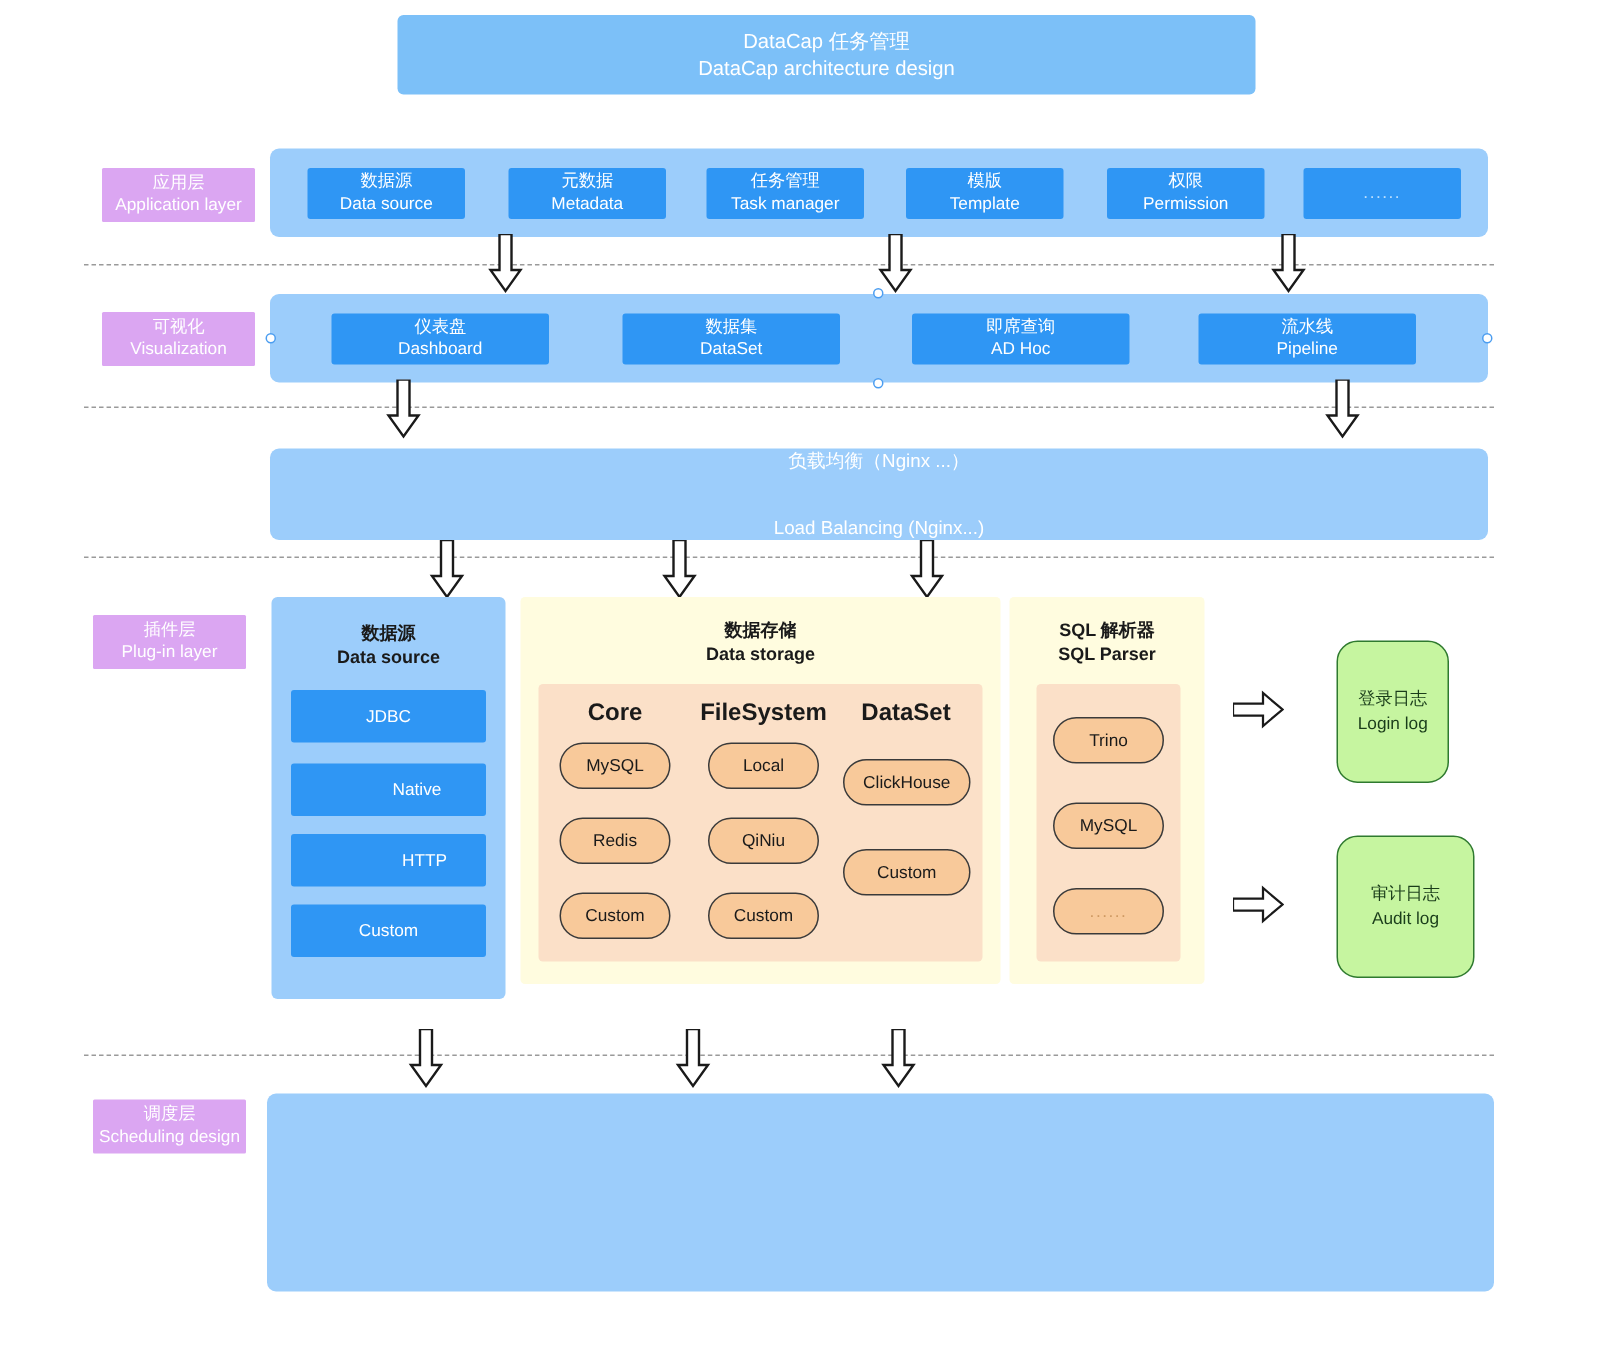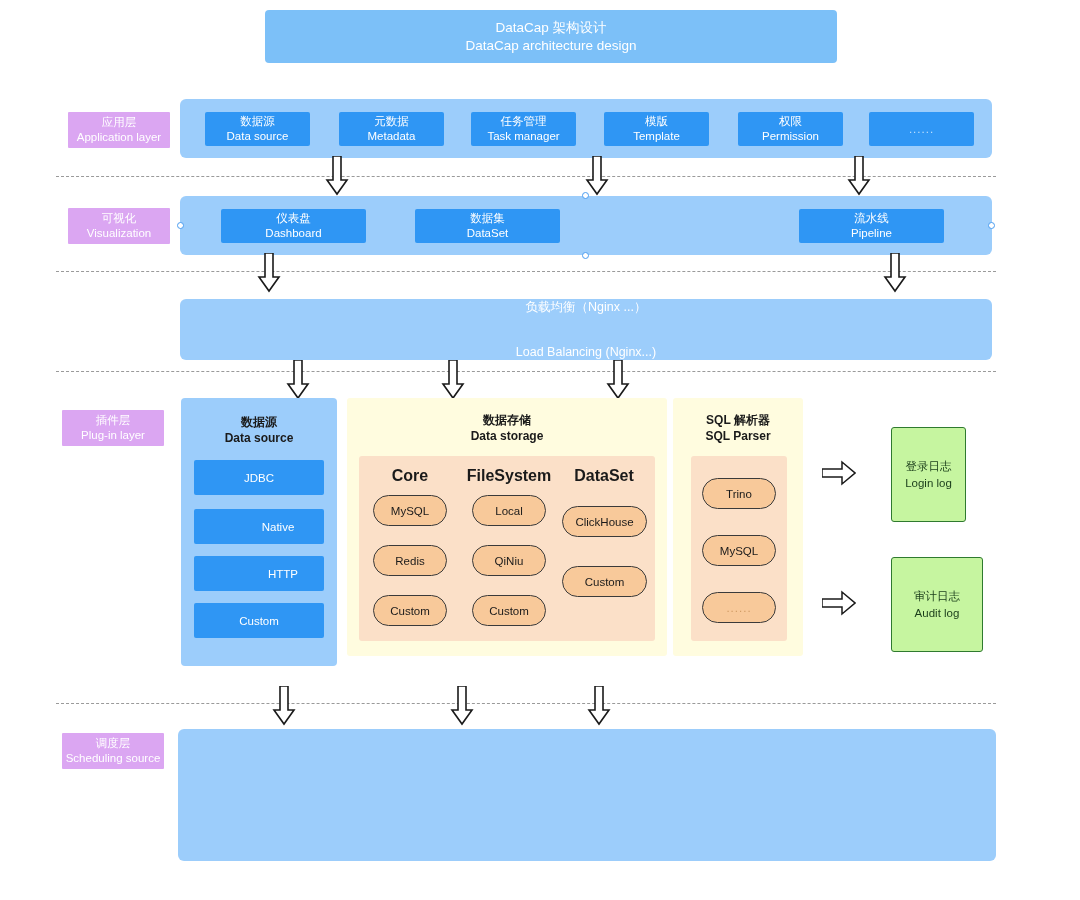--- a/index.html
+++ b/index.html
@@ -137,21 +137,21 @@
     display: flex; align-items: center; justify-content: center;
     font-size: 11.5px;
     color: #1a1a1a;
   }
   .pill.dots { color: #cf9a63; letter-spacing: 1px; }
 
   
   .green-box {
     background: #c6f5a0;
     border: 1.4px solid #2f7a2f;
-    border-radius: 3px;
+    border-radius: 14px;
     display: flex; flex-direction: column;
     align-items: center; justify-content: center;
     color: #1a3d1a;
     font-size: 11.5px;
     line-height: 1.4;
   }
 
   
   .plan-box {
     background: #f0f0f0;
@@ -169,21 +169,21 @@
     background: #ffffff;
     border-radius: 50%;
   }
 </style>
 </head>
 <body>
 
 <div id="canvas">
 
   <div class="abs title-banner">
-    <span class="l1">DataCap 架构设计</span>
+    <span class="l1">DataCap 任务管理</span>
     <span class="l2">DataCap architecture design</span>
   </div>
 
   <div class="abs layer-chip" style="left:68px; top:112px; width:102px; height:36px;">
     <span>应用层</span>
     <span>Application layer</span>
   </div>
 
   <div class="abs band" style="left:180px; top:99px; width:812px; height:59px;"></div>
 
@@ -236,20 +236,24 @@
   <div class="abs handle" style="left:582px; top:252px;"></div>
 
   <div class="abs blue-box" style="left:221px; top:209px; width:145px; height:34px;">
     <span class="cn">仪表盘</span>
     <span class="en">Dashboard</span>
   </div>
   <div class="abs blue-box" style="left:415px; top:209px; width:145px; height:34px;">
     <span class="cn">数据集</span>
     <span class="en">DataSet</span>
   </div>
+  <div class="abs blue-box" style="left:608px; top:209px; width:145px; height:34px;">
+    <span class="cn">即席查询</span>
+    <span class="en">AD Hoc</span>
+  </div>
   <div class="abs blue-box" style="left:799px; top:209px; width:145px; height:34px;">
     <span class="cn">流水线</span>
     <span class="en">Pipeline</span>
   </div>
 
   <div class="abs dashed" style="left:56px; top:271px; width:940px;"></div>
 
   <svg class="abs arrow-down" style="left:256px; top:253px;" viewBox="0 0 26 40">
     <path d="M9 0 L17 0 L17 24 L23 24 L13 38 L3 24 L9 24 Z" fill="#ffffff" stroke="#1a1a1a" stroke-width="1.6"></path>
   </svg>
@@ -380,19 +384,19 @@
   </svg>
   <svg class="abs arrow-down" style="left:449px; top:686px;" viewBox="0 0 26 40">
     <path d="M9 0 L17 0 L17 24 L23 24 L13 38 L3 24 L9 24 Z" fill="#ffffff" stroke="#1a1a1a" stroke-width="1.6"></path>
   </svg>
   <svg class="abs arrow-down" style="left:586px; top:686px;" viewBox="0 0 26 40">
     <path d="M9 0 L17 0 L17 24 L23 24 L13 38 L3 24 L9 24 Z" fill="#ffffff" stroke="#1a1a1a" stroke-width="1.6"></path>
   </svg>
 
   <div class="abs layer-chip" style="left:62px; top:733px; width:102px; height:36px;">
     <span>调度层</span>
-    <span>Scheduling source</span>
+    <span>Scheduling design</span>
   </div>
 
   <div class="abs band" style="left:178px; top:729px; width:818px; height:132px;"></div>
 
 
 </div>
 
 </body></html>

